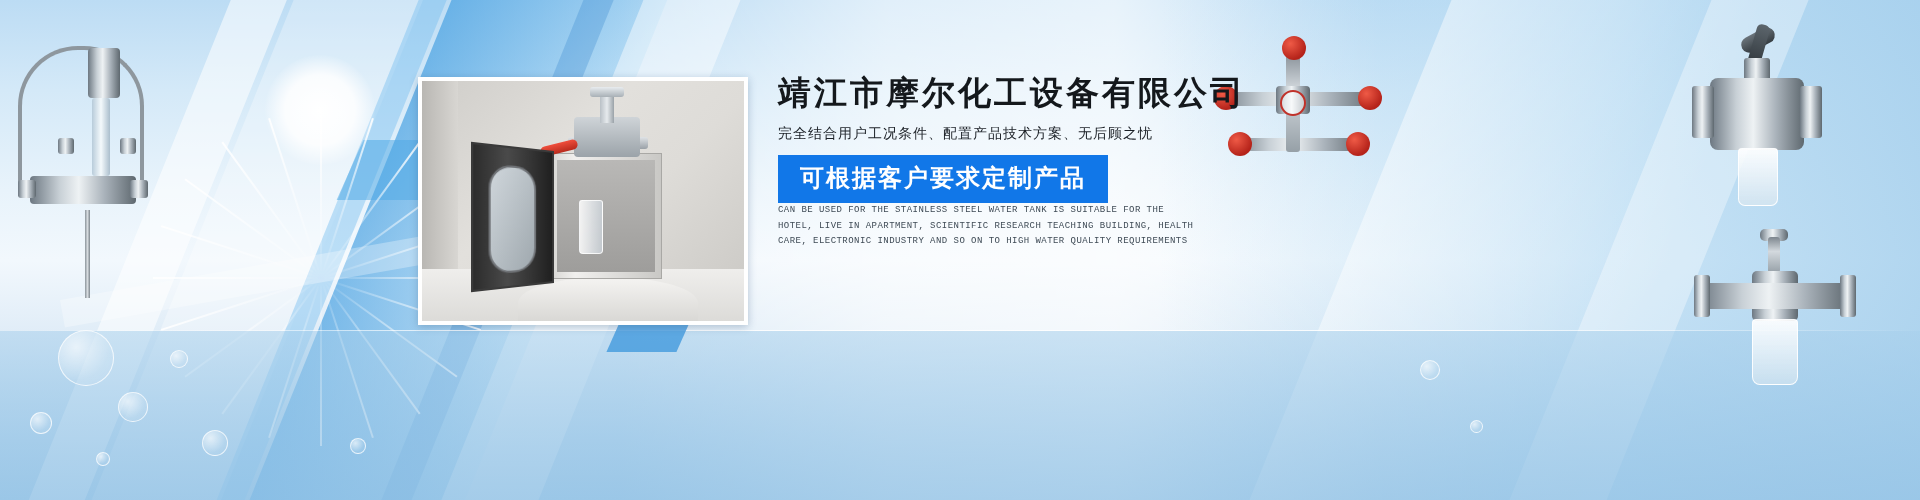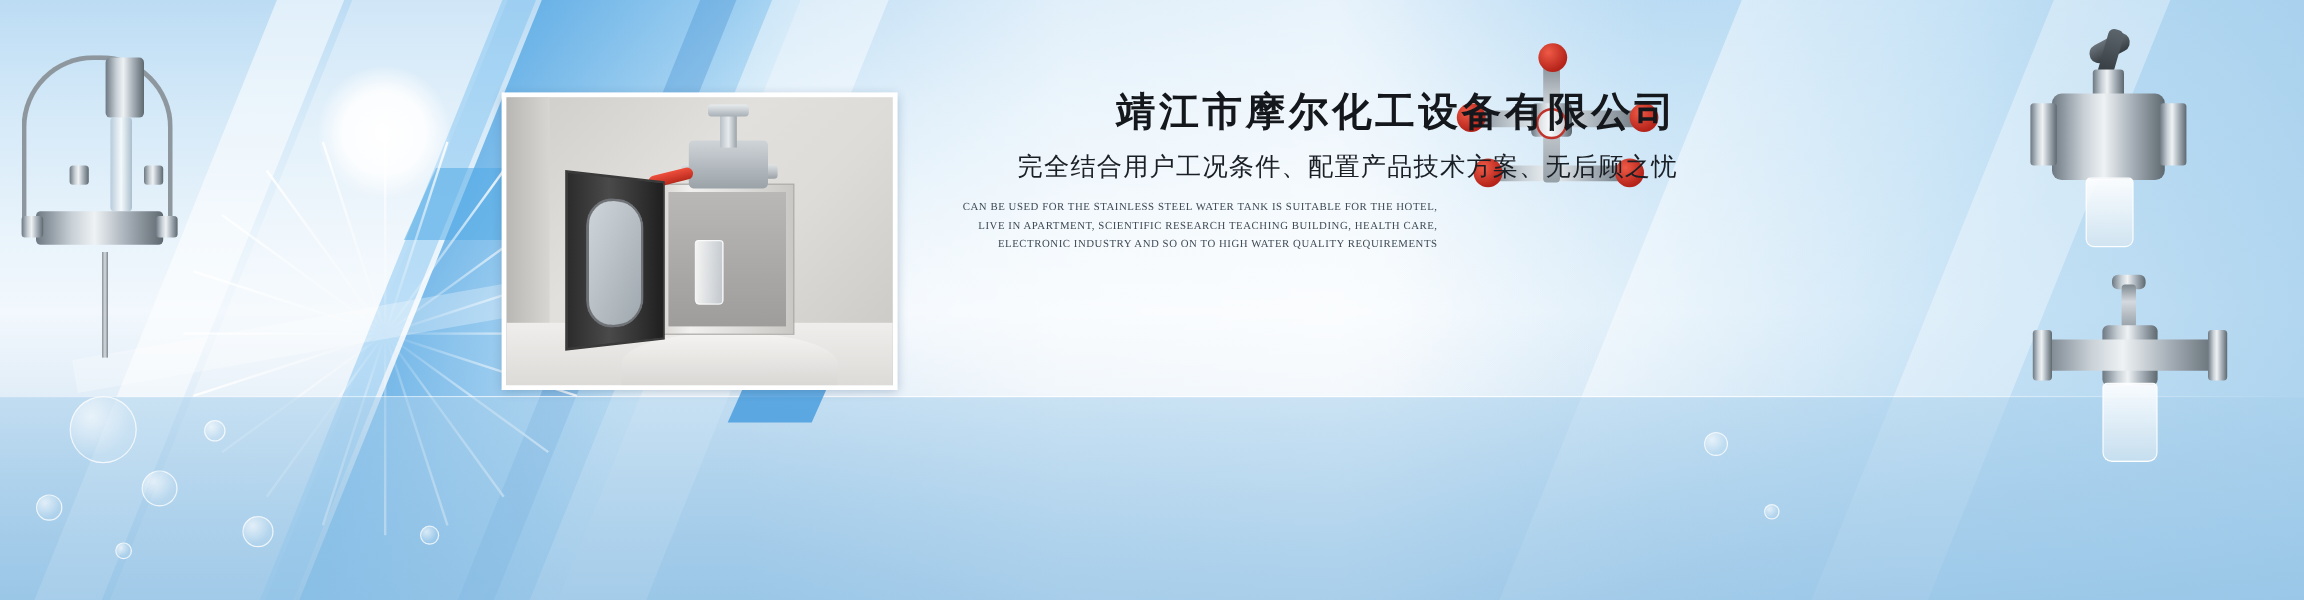--- a/index.html
+++ b/index.html
@@ -9,21 +9,20 @@
     background:#cfe4f5;
     position:relative;
   }
 
   
   .banner {
     position:absolute; inset:0;
     background:
       linear-gradient(to bottom,#bcdcf4 0%, #d4e9f8 18%, #e8f3fb 38%, #f2f8fd 52%, #dceaf6 70%, #bcd9ef 88%, #a9cfea 100%);
     overflow:hidden;
-    text-align:right;
   }
   
   .bg-glow-center {
     position:absolute; left:620px; top:0; width:760px; height:500px;
     background:linear-gradient(to right, rgba(255,255,255,0) 0%, rgba(255,255,255,.55) 35%, rgba(255,255,255,.65) 65%, rgba(255,255,255,0) 100%);
   }
   
   .bg-right-wash {
     position:absolute; right:0; top:0; width:760px; height:500px;
     background:linear-gradient(to right, rgba(205,230,247,0) 0%, rgba(183,219,243,.7) 60%, rgba(166,208,237,.85) 100%);
@@ -118,28 +117,28 @@
     font-size:33px; font-weight:700; letter-spacing:3px; color:#14181c;
     line-height:1.25; white-space:nowrap;
   }
   .hl-bar {
     display:inline-block; background:#1177e8; color:#fff;
     font-size:29px; font-weight:700; letter-spacing:2px;
     padding:6px 16px 8px 16px; white-space:nowrap;
   }
   .row-1 { margin-top:12px; }
   .desc-line {
-    margin-top:12px; font-size:21px; color:#1a1f25; letter-spacing:1px;
+    margin-top:12px; font-size:14px; color:#1a1f25; letter-spacing:1px;
     white-space:nowrap; font-weight:500;
   }
   .row-3 { margin-top:12px; }
   .hl-bar-2 { font-size:24px; padding:7px 22px 9px 22px; }
   .en-text {
-    margin-top:12px; width:420px;
-    font-family:Liberation Serif, serif;
+    width:420px;
+    font-family:Liberation Mono, monospace;
     font-size:9px; line-height:1.72; letter-spacing:.45px;
     color:#3e4a55; text-transform:uppercase;
   }
 
   
   .watermark {
     position:absolute; left:222px; top:365px;
     font-family:"DejaVu Serif", serif;
     font-size:36px; font-weight:700; font-style:italic; letter-spacing:1px;
     color:rgba(255,255,255,.82);
@@ -324,18 +323,21 @@
     </div>
   </div>
 
   <div class="text-block">
 
     <div class="company-name">靖江市摩尔化工设备有限公司</div>
 
 
     <div class="desc-line">完全结合用户工况条件、配置产品技术方案、无后顾之忧</div>
 
+    <div class="row-3">
+      <span class="hl-bar hl-bar-2">可根据客户要求定制产品</span>
+    </div>
 
     <div class="en-text">CAN BE USED FOR THE STAINLESS STEEL WATER TANK IS SUITABLE FOR THE HOTEL, LIVE IN APARTMENT, SCIENTIFIC RESEARCH TEACHING BUILDING, HEALTH CARE, ELECTRONIC INDUSTRY AND SO ON TO HIGH WATER QUALITY REQUIREMENTS</div>
   </div>
 
 
 </div>
 
 </body></html>

